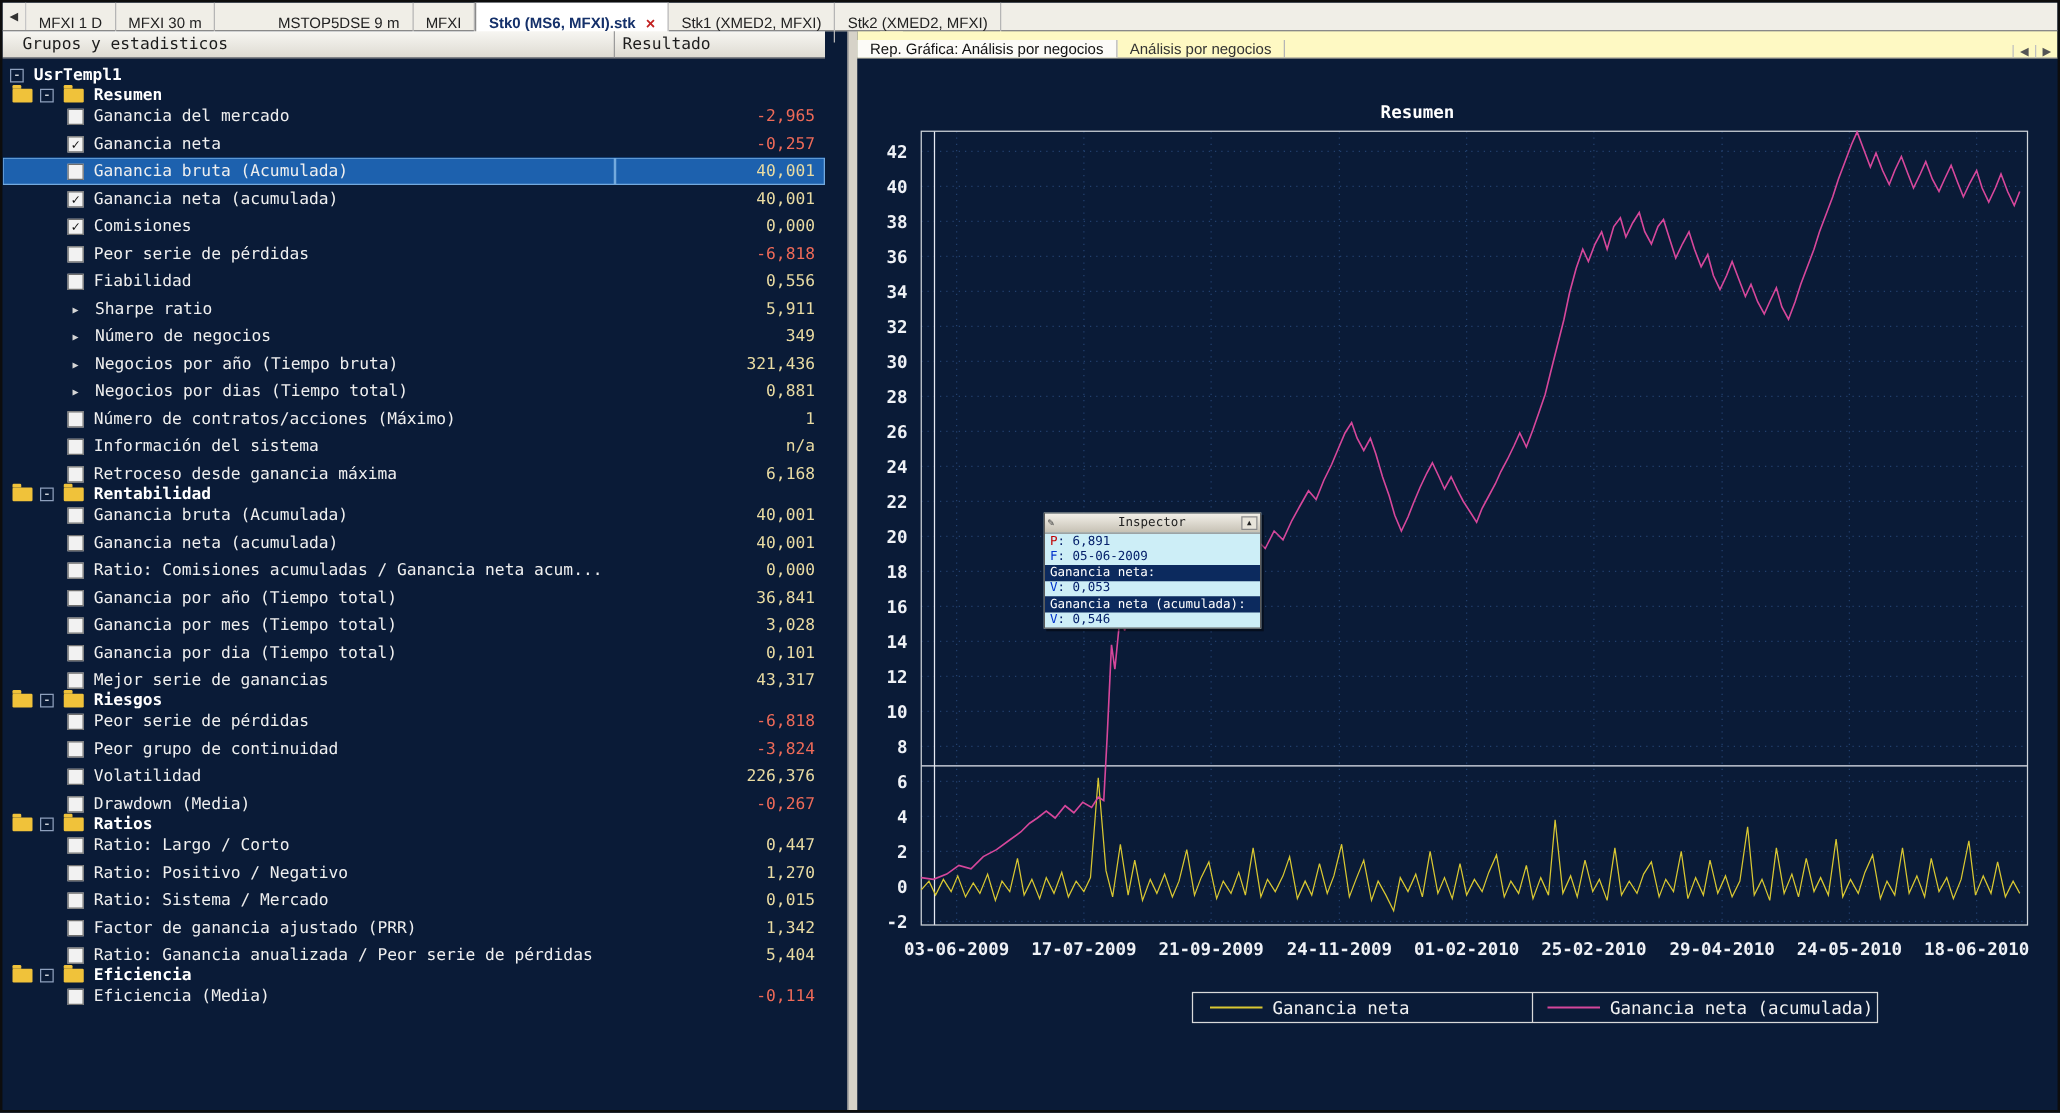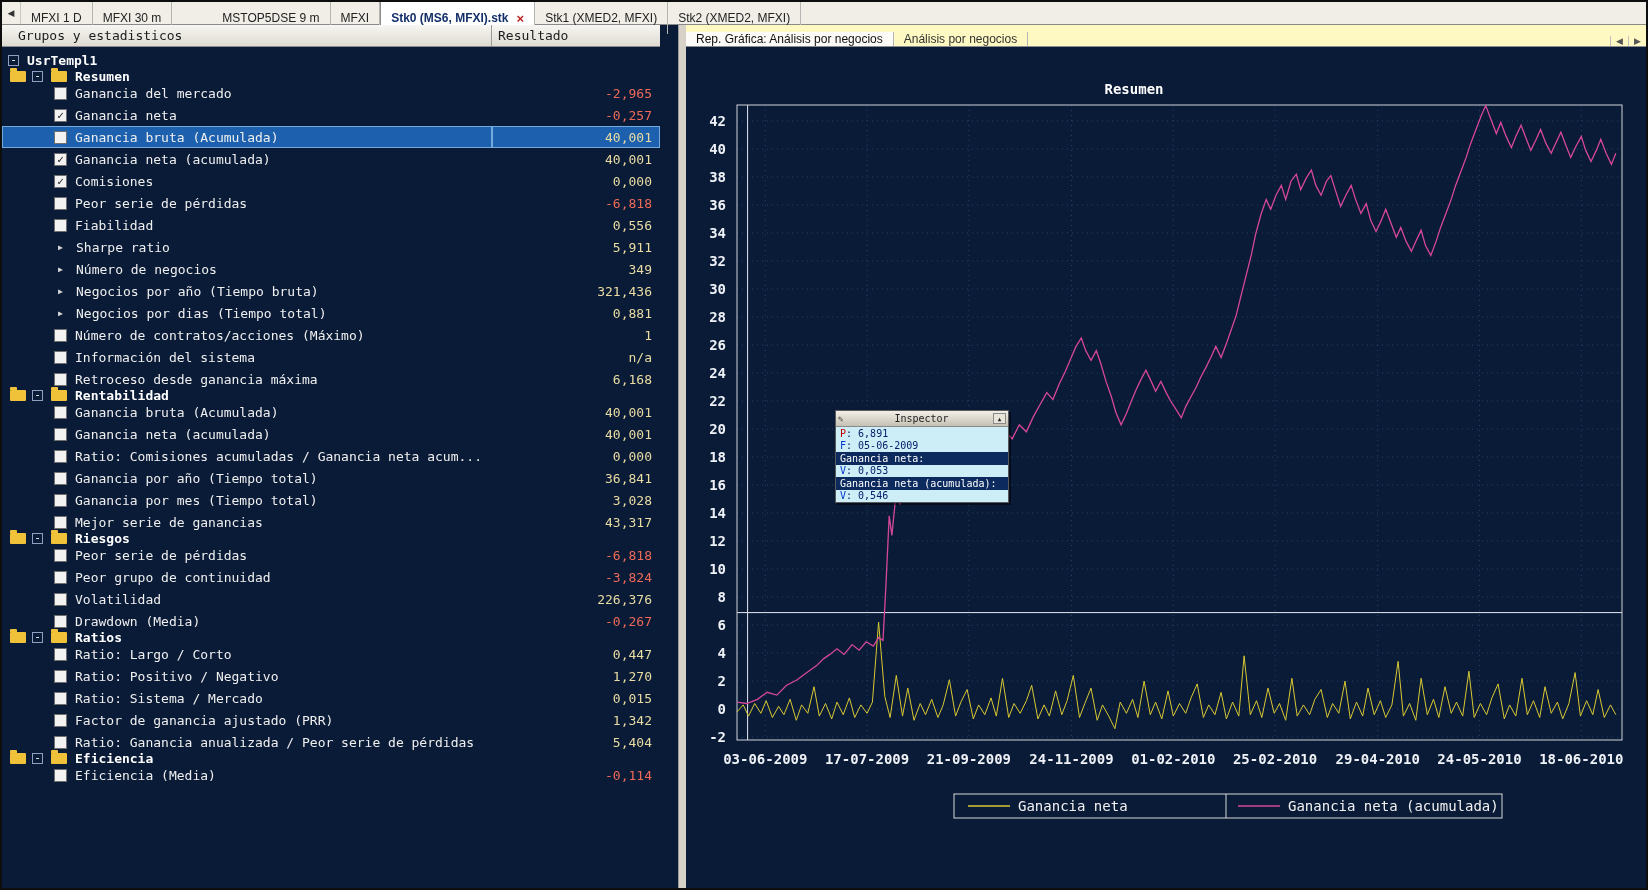--- a/index.html
+++ b/index.html
@@ -262,20 +262,27 @@
             <div class="tlabel">Ganancia por año (Tiempo total)</div>
           </div>
           <div class="tval">36,841</div>
         </div>
         <div class="trow item">
           <div class="tname">
             <div class="cbx"></div>
             <div class="tlabel">Ganancia por mes (Tiempo total)</div>
           </div>
           <div class="tval">3,028</div>
+        </div>
+        <div class="trow item">
+          <div class="tname">
+            <div class="cbx"></div>
+            <div class="tlabel">Ganancia por dia (Tiempo total)</div>
+          </div>
+          <div class="tval">0,101</div>
         </div>
         <div class="trow item">
           <div class="tname">
             <div class="cbx"></div>
             <div class="tlabel">Mejor serie de ganancias</div>
           </div>
           <div class="tval">43,317</div>
         </div>
         <div class="trow folder">
           <div class="tname">

